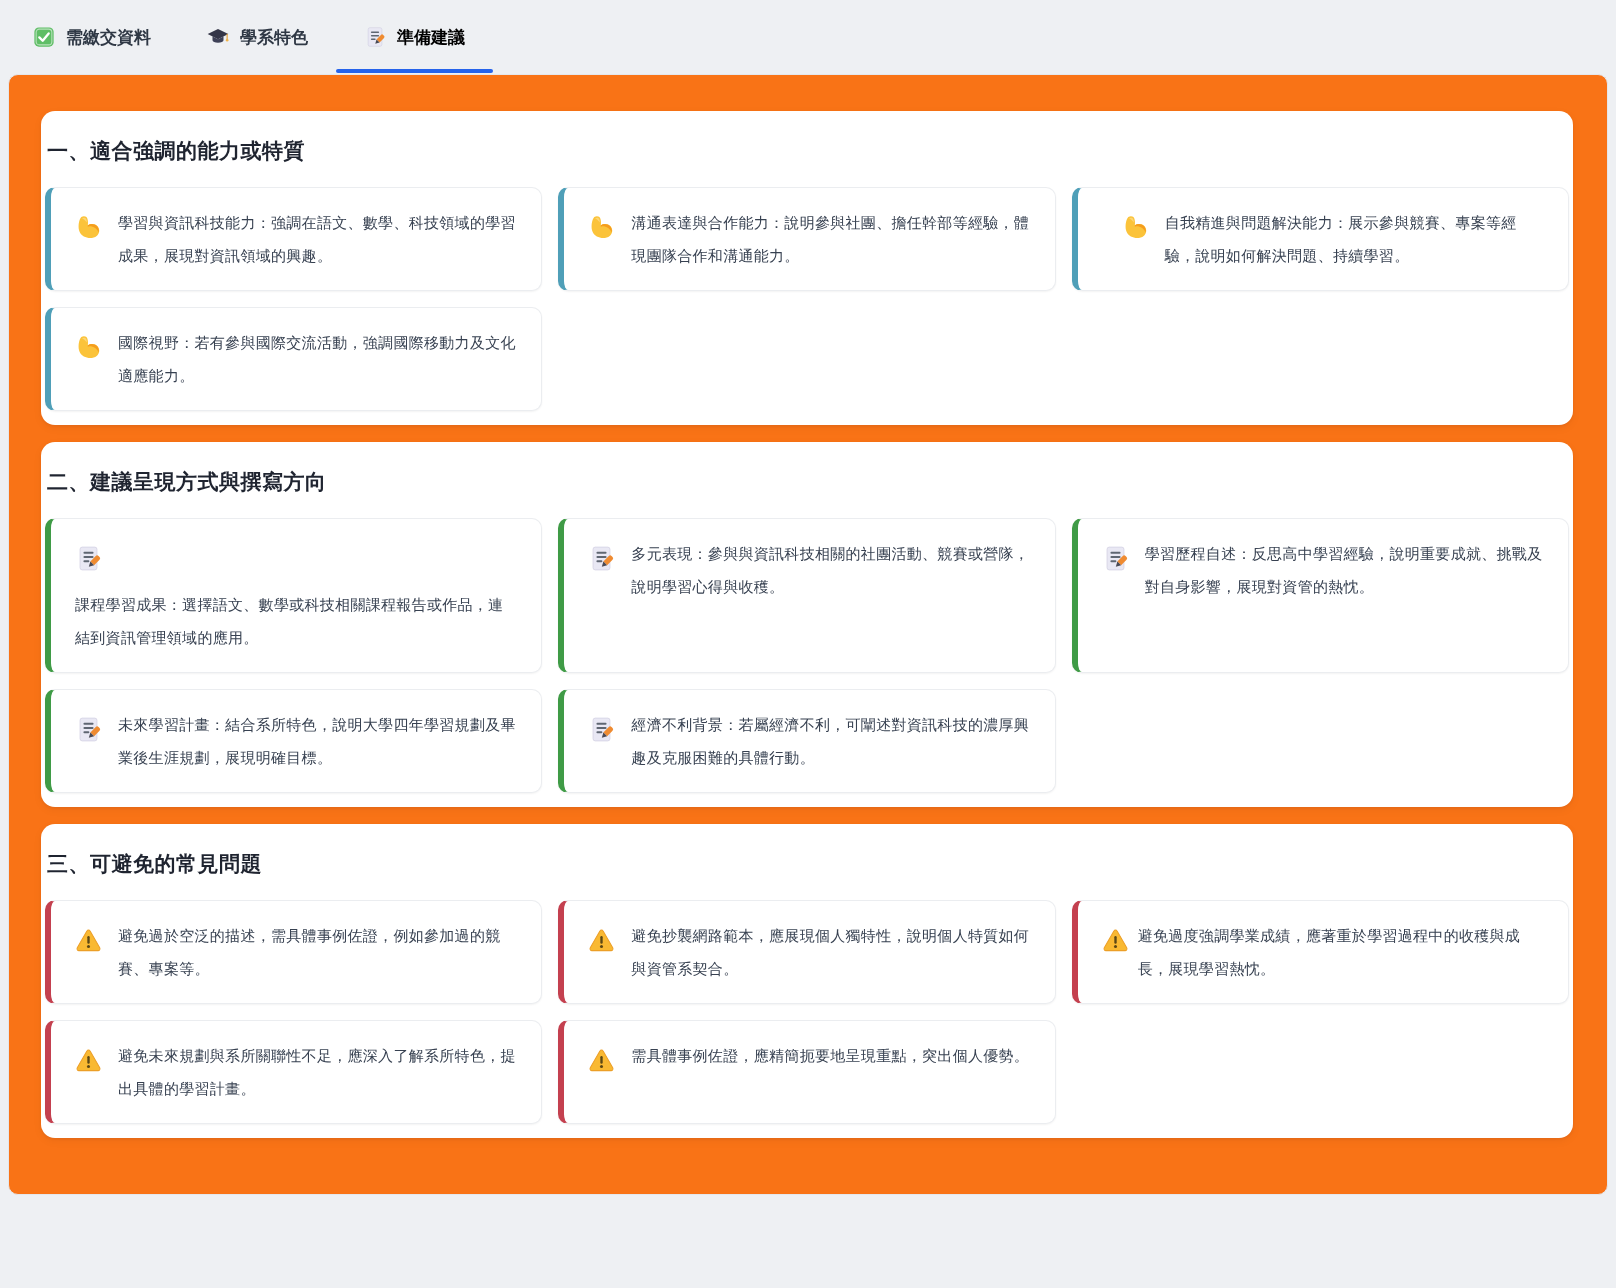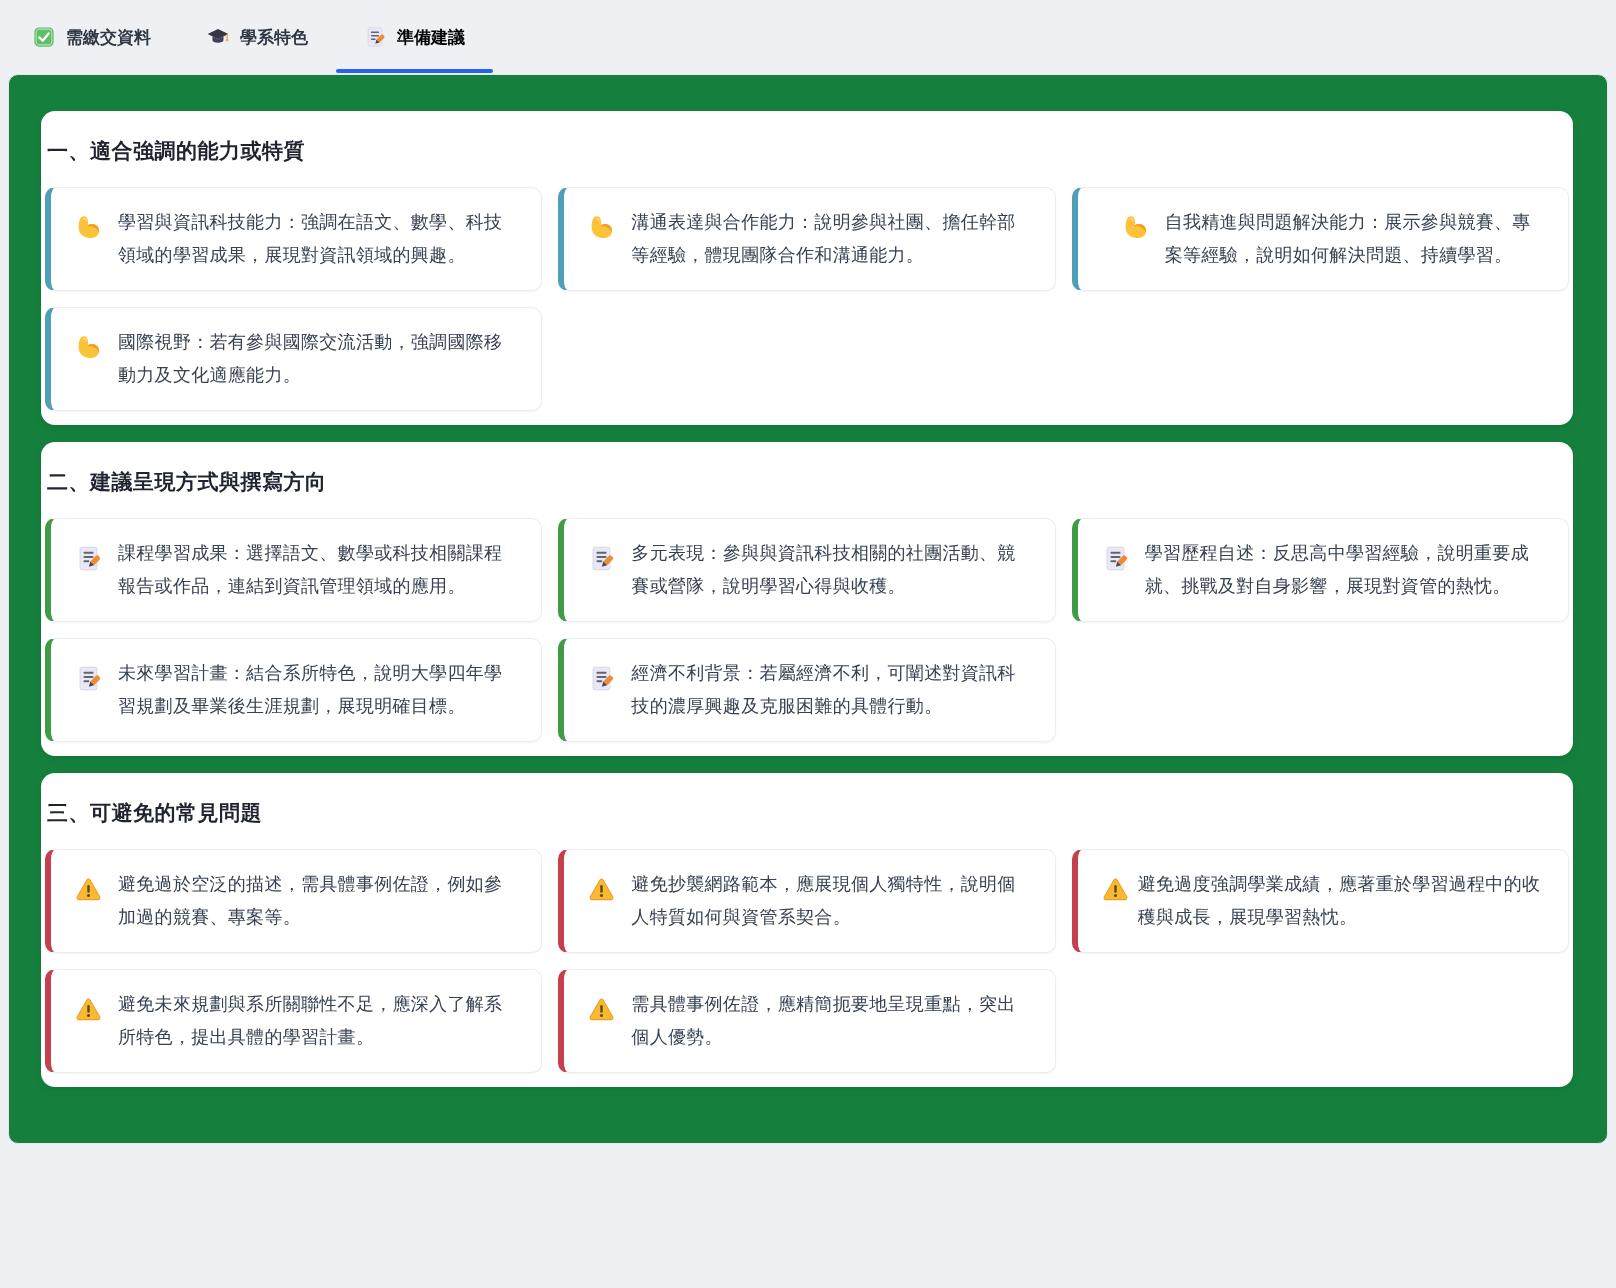--- a/index.html
+++ b/index.html
@@ -39,21 +39,21 @@
     position: absolute;
     left: 0; right: 0; bottom: 1px;
     height: 4px;
     border-radius: 2px;
     background: #2563eb;
   }
 
   
   .panel {
     margin: 0 8px 4px 8px;
-    background: #15803d;
+    background: #f97316;
     border: 1px solid #e4e7ec;
     border-radius: 10px;
     padding: 36px 34px 56px 32px;
     display: flex;
     flex-direction: column;
     gap: 17px;
   }
 
   
   .section {
@@ -88,21 +88,21 @@
     box-shadow: 0 1px 2px rgba(0,0,0,.05);
     padding: 18px 24px;
   }
   .card-icon {
     width: 27px; height: 27px;
     flex: 0 0 27px;
     margin-top: 8px;
     display: inline-flex;
   }
   .card-text {
-    font-size: 18px;
+    font-size: 15px;
     line-height: 33px;
     color: #374151;
     letter-spacing: .3px;
   }
 </style>
 </head>
 <body>
 
 <svg class="defs" aria-hidden="true">
   <defs>
@@ -204,21 +204,21 @@
             </svg>
           </span>
         <p class="card-text">國際視野：若有參與國際交流活動，強調國際移動力及文化適應能力。</p>
       </div>
     </div>
   </section>
 
   <section class="section">
     <h2 class="section-heading">二、建議呈現方式與撰寫方向</h2>
     <div class="card-grid">
-      <div class="card" style="border-left-color: rgb(63, 155, 70);">
+      <div class="card" style="border-left-color: rgb(63, 155, 70); flex-direction: column;">
         <span class="card-icon">
             <svg class="ic">
               <use href="#i-memo" xlink:href="#i-memo"></use>
             </svg>
           </span>
         <p class="card-text">課程學習成果：選擇語文、數學或科技相關課程報告或作品，連結到資訊管理領域的應用。</p>
       </div>
       <div class="card" style="border-left-color: rgb(63, 155, 70);">
         <span class="card-icon">
             <svg class="ic">

